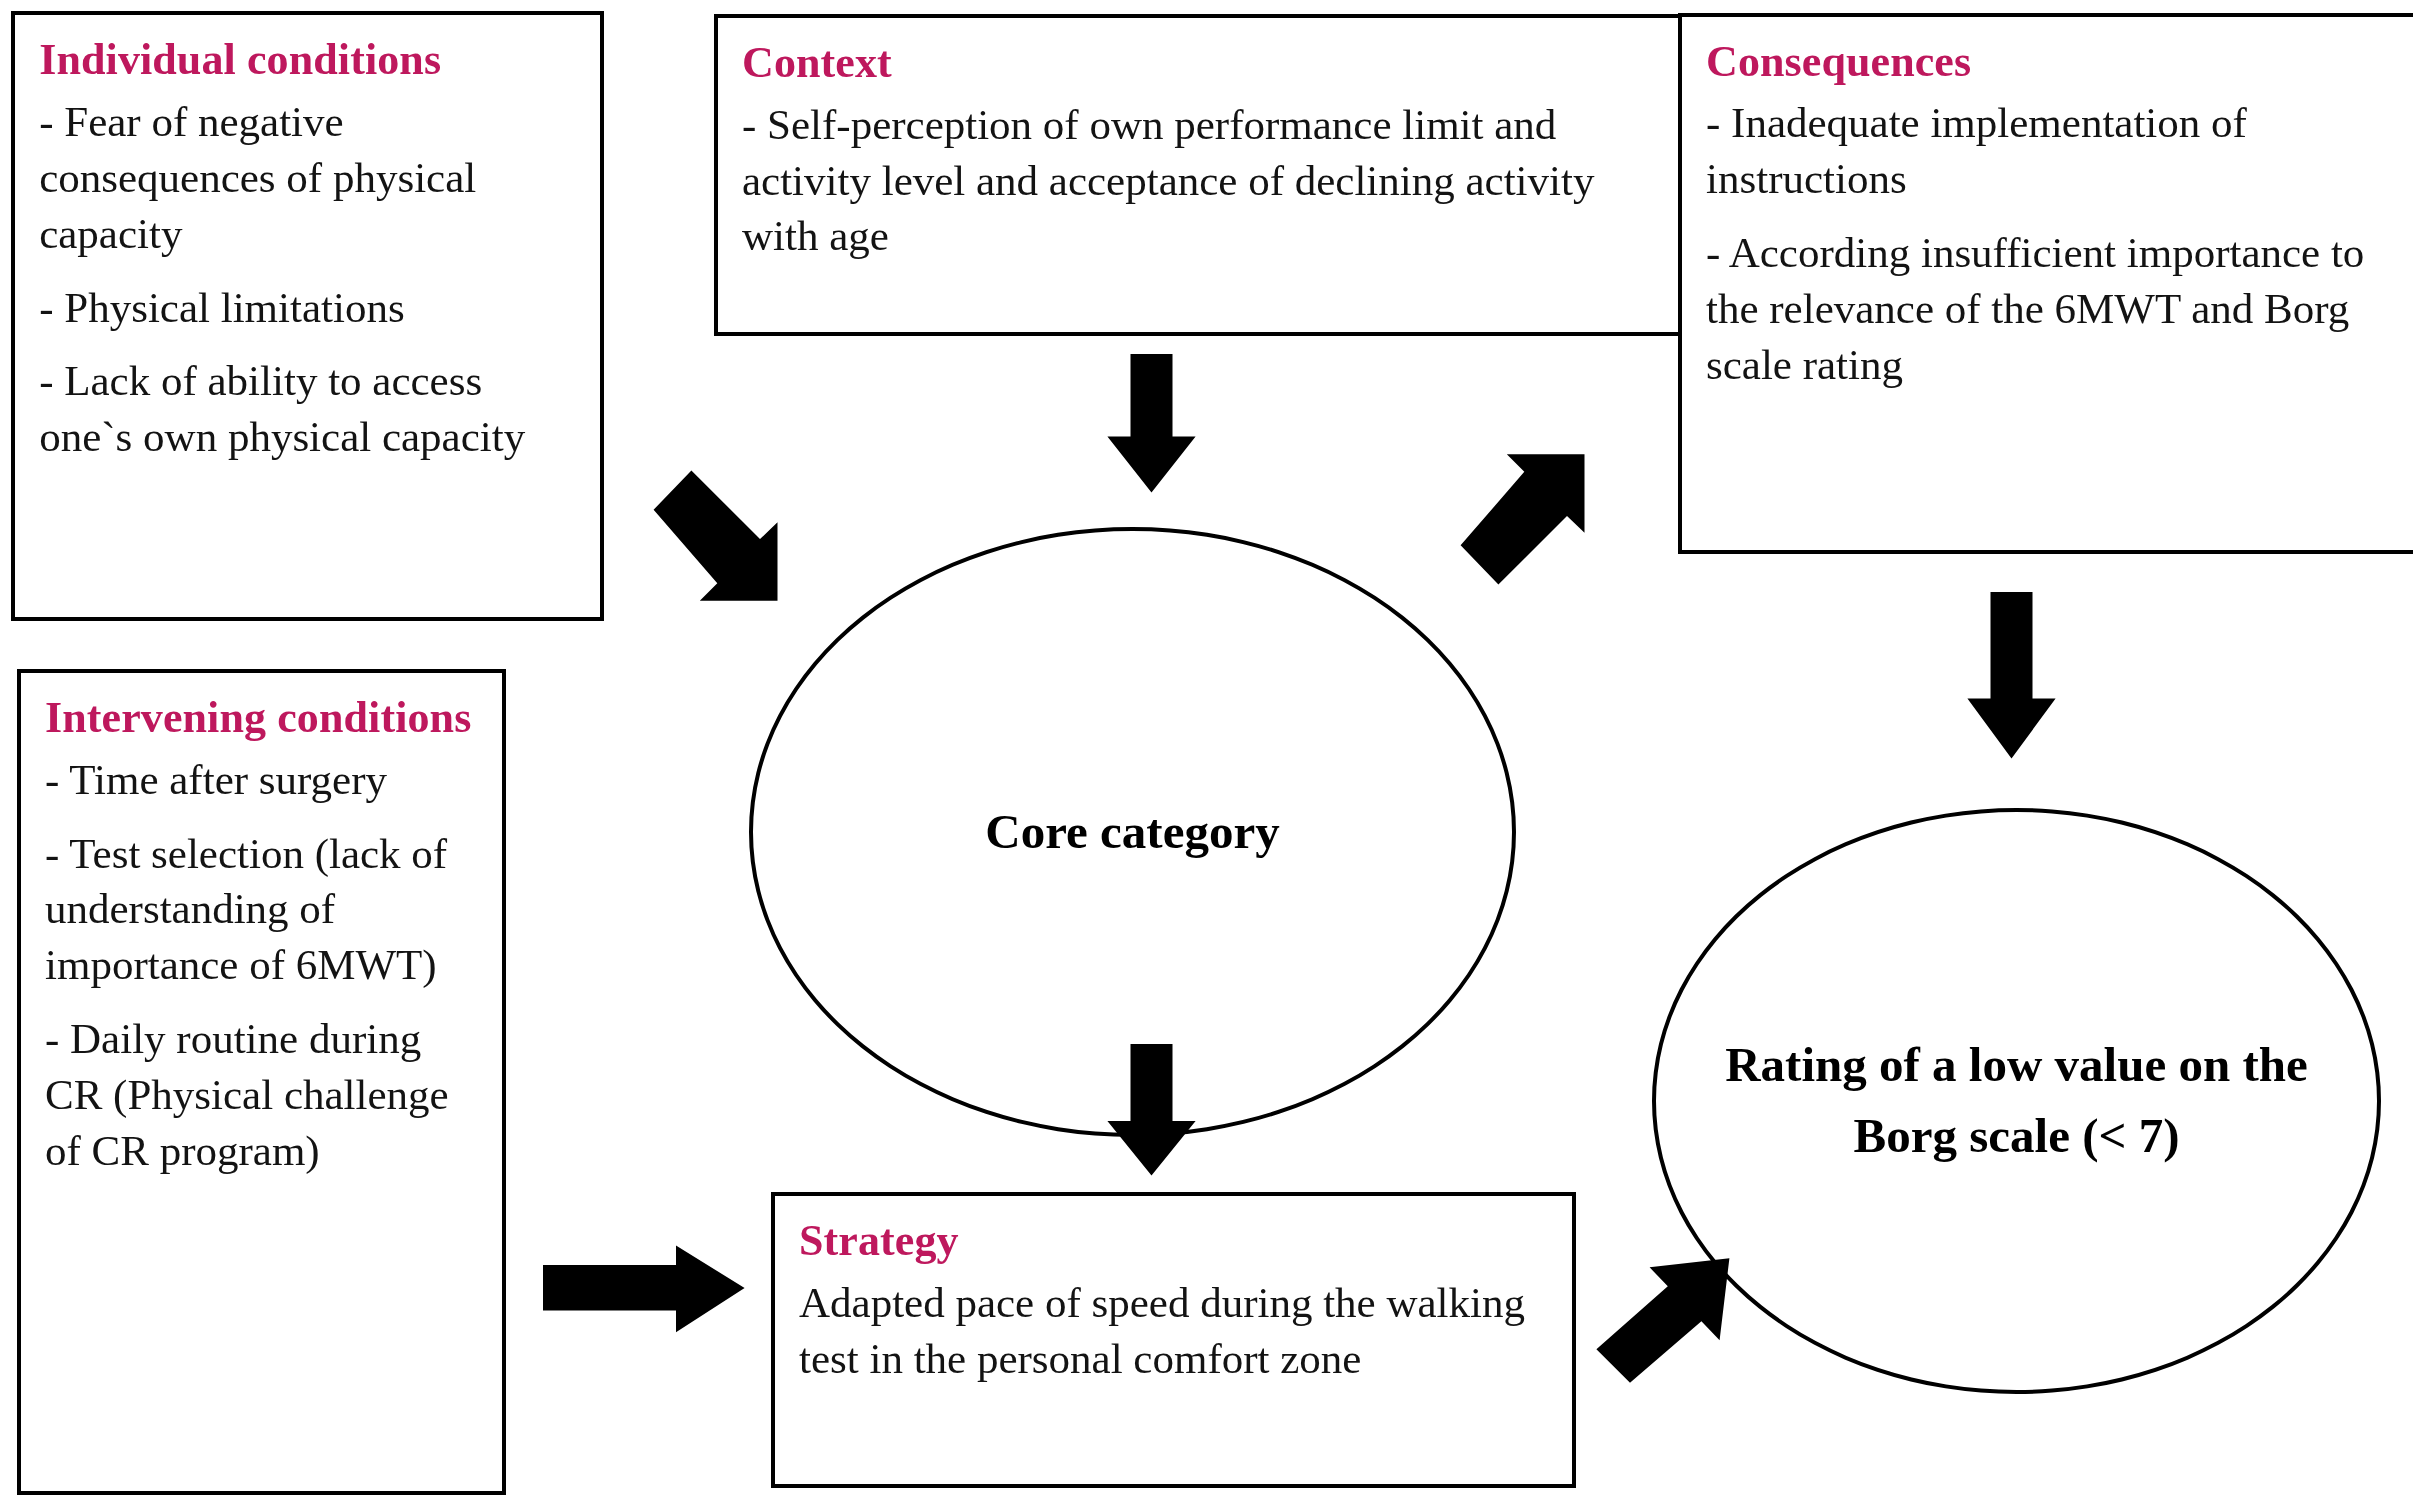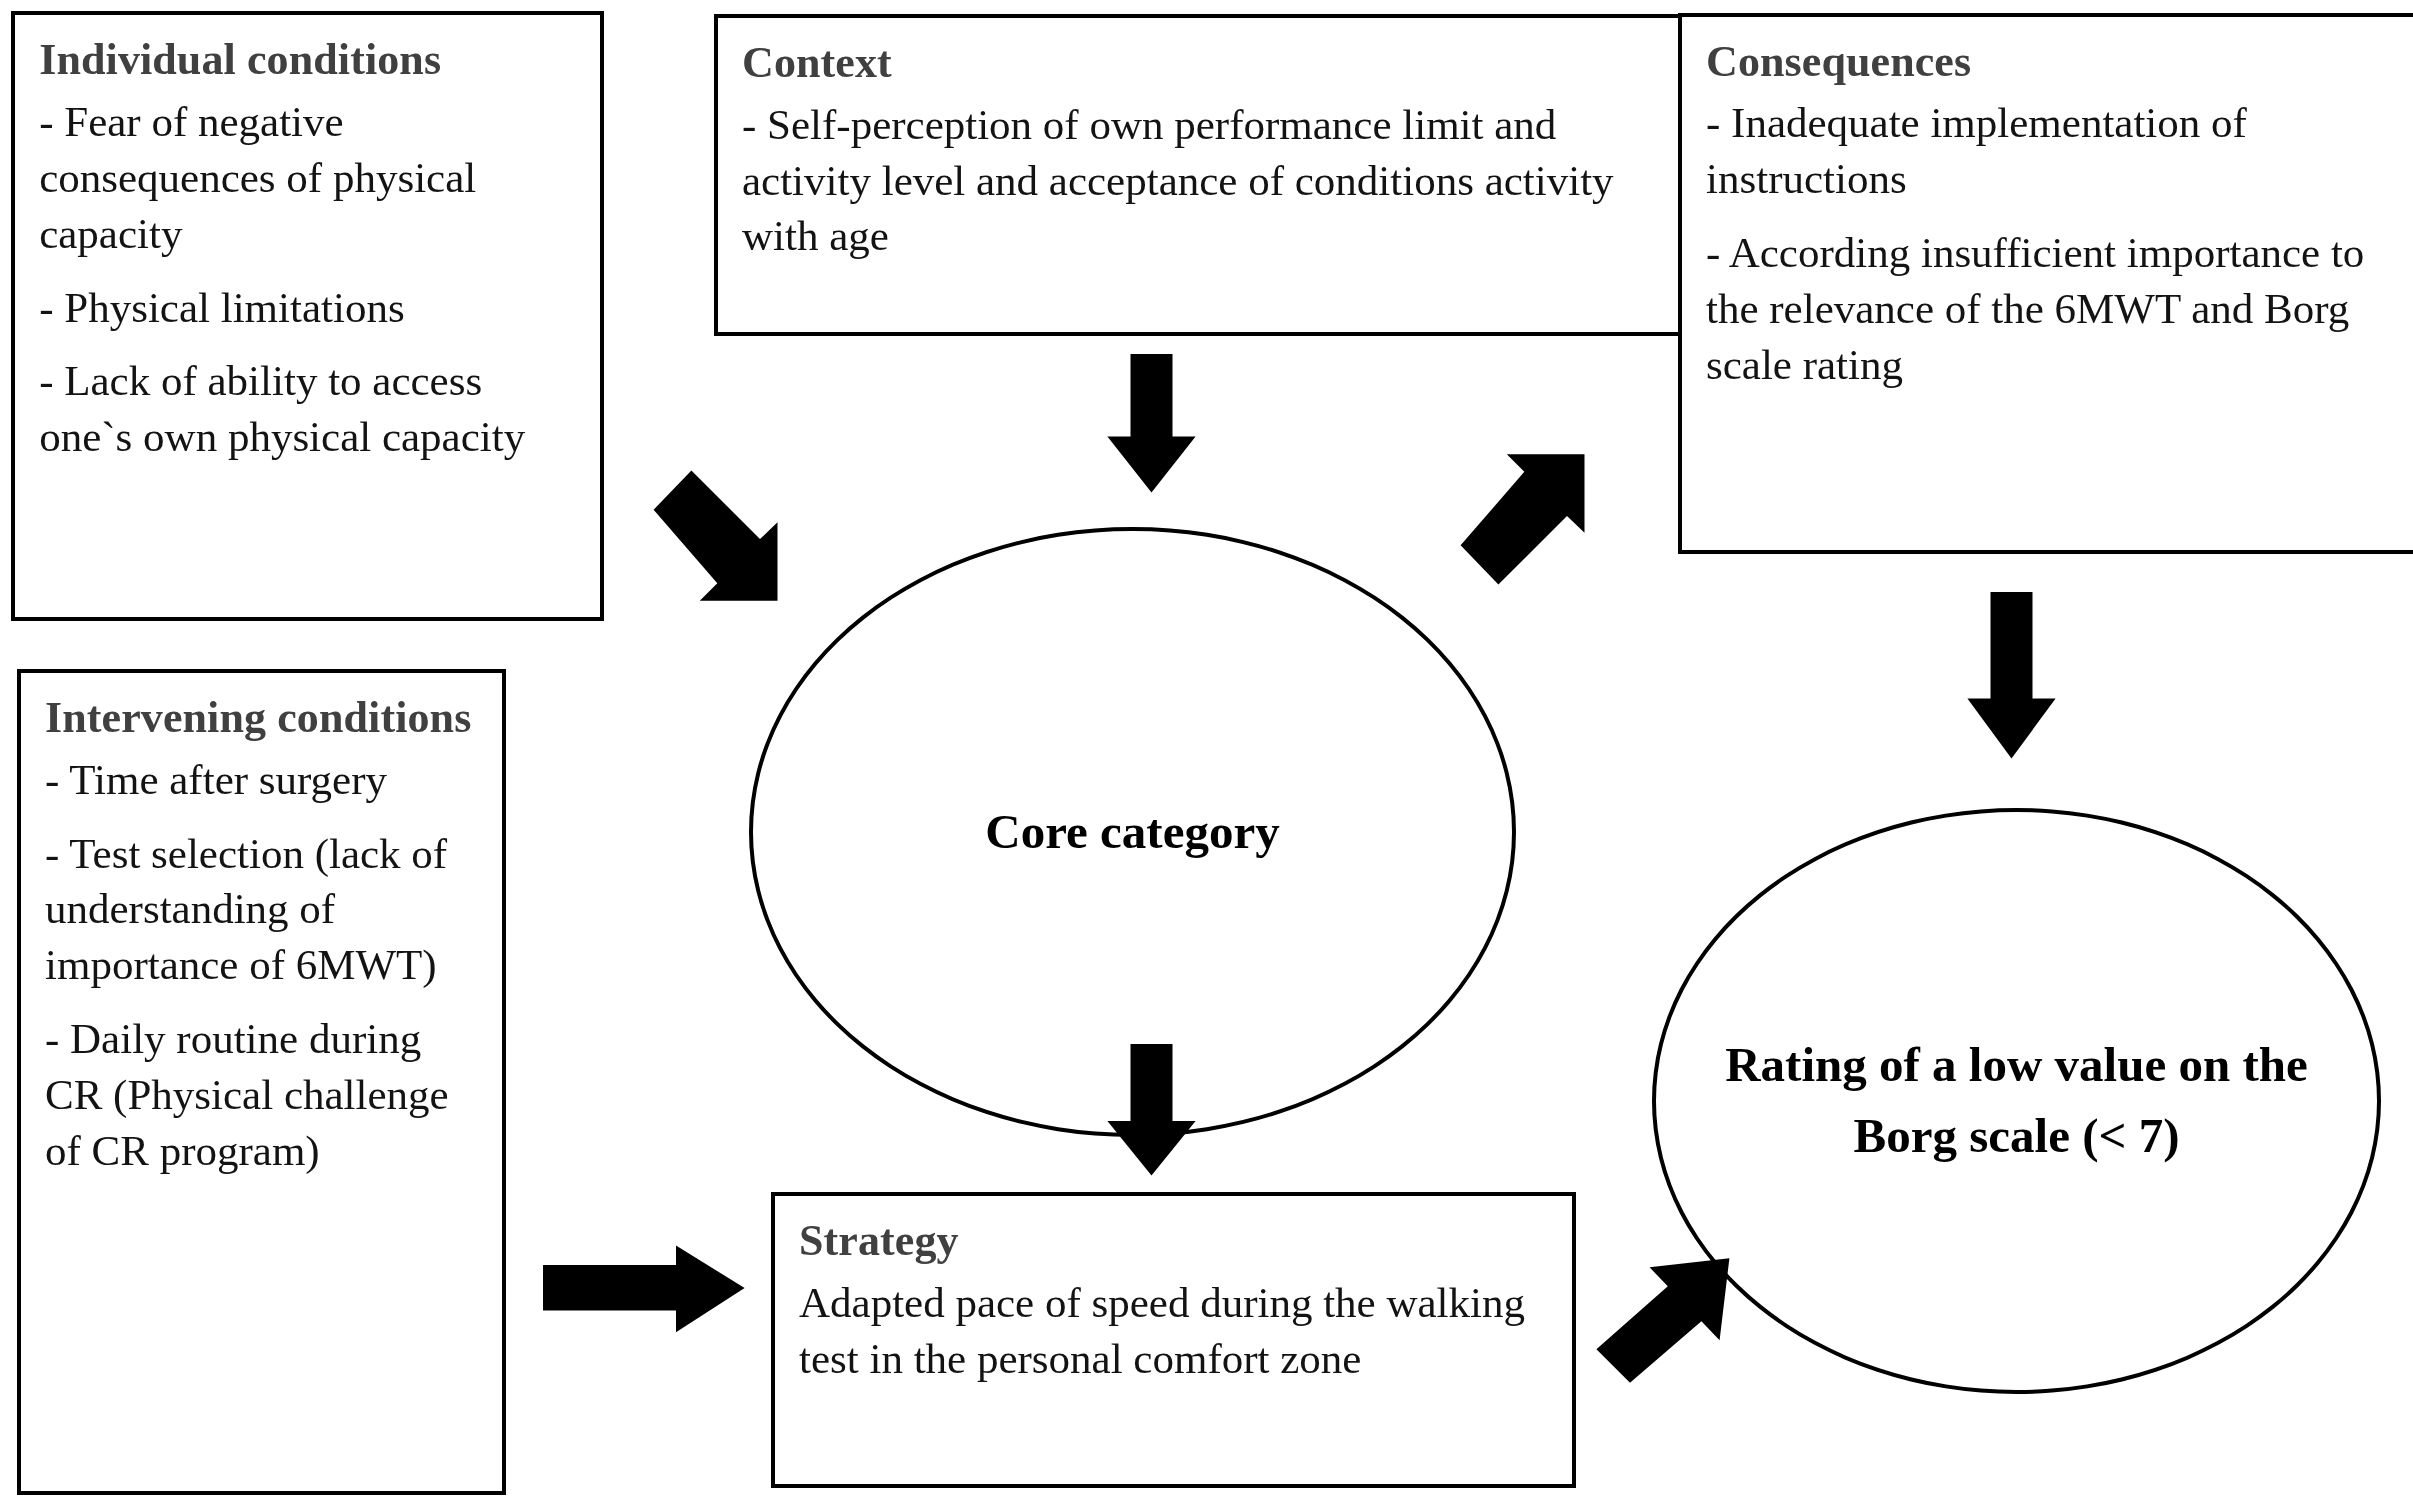--- a/index.html
+++ b/index.html
@@ -22,21 +22,21 @@
     position: absolute;
     box-sizing: border-box;
     border: 4.9px solid #000000;
     background: #ffffff;
     padding: 18px 21px 18px 24px;
   }
   .box-title {
     font-weight: bold;
     font-size: 44px;
     line-height: 1.22;
-    color: #404040;
+    color: #be185d;
     margin: 0 0 7px 0;
     letter-spacing: 0.1px;
   }
   .bullet {
     font-size: 43px;
     line-height: 1.30;
     color: #131313;
     margin: 0 0 18px 0;
   }
   .bullet:last-child { margin-bottom: 0; }
@@ -90,21 +90,21 @@
 
   <div class="box" style="left:11.2px; top:11.2px; width:593px; height:610px;">
     <p class="box-title">Individual conditions</p>
     <p class="bullet">- Fear of negative consequences of physical capacity</p>
     <p class="bullet">- Physical limitations</p>
     <p class="bullet">- Lack of ability to access one`s own physical capacity</p>
   </div>
 
   <div class="box" style="left:714px; top:14px; width:978px; height:322px;">
     <p class="box-title">Context</p>
-    <p class="bullet">- Self-perception of own performance limit and activity level and acceptance of conditions activity with age</p>
+    <p class="bullet">- Self-perception of own performance limit and activity level and acceptance of declining activity with age</p>
   </div>
 
   <div class="box" style="left:1678px; top:12.6px; width:742px; height:541px;">
     <p class="box-title">Consequences</p>
     <p class="bullet">- Inadequate implementation of instructions</p>
     <p class="bullet">- According insufficient importance to the relevance of the 6MWT and Borg scale rating</p>
   </div>
 
   <div class="box" style="left:17px; top:669px; width:489px; height:826px;">
     <p class="box-title">Intervening conditions</p>

